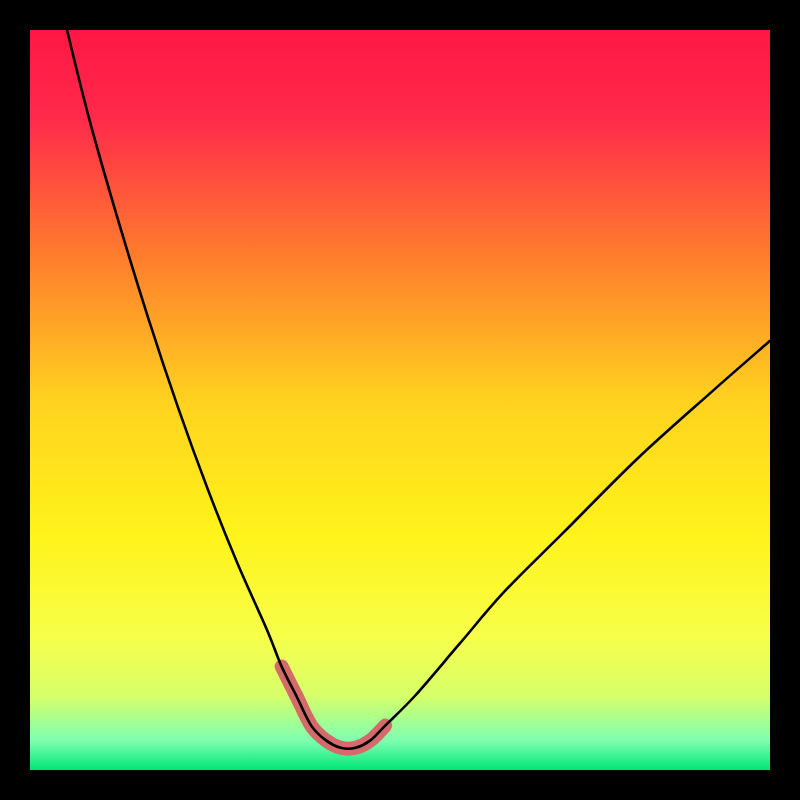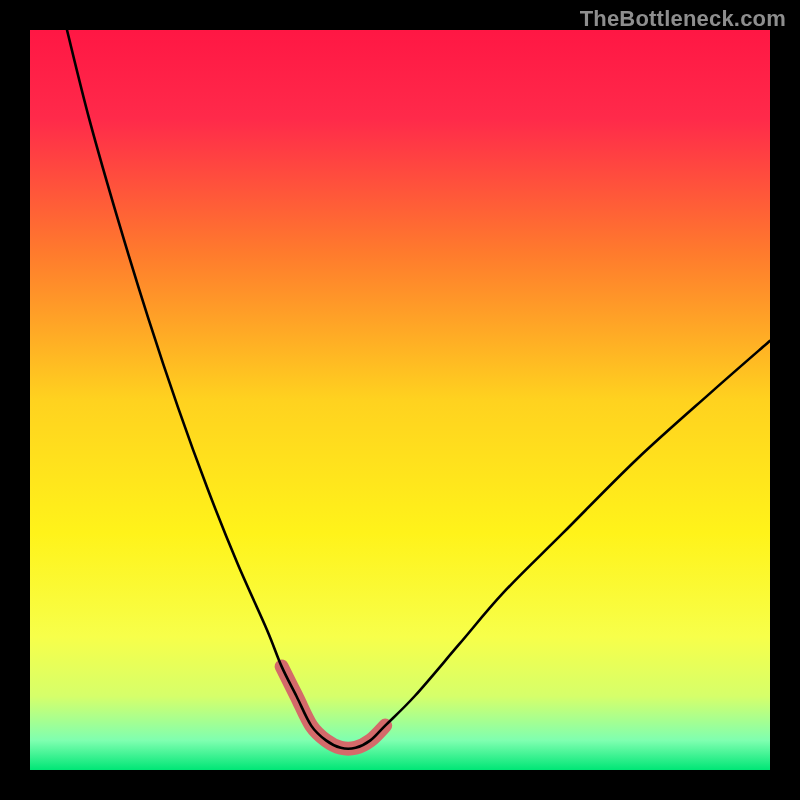--- a/index.html
+++ b/index.html
@@ -31,21 +31,20 @@
   svg {
     position: absolute;
     left: 0;
     top: 0;
   }
 </style>
 </head>
 <body>
 
 <div class="frame">
-  <div class="watermark">TheBottleneck.com</div>
   <svg id="chart-svg" width="800" height="800" viewBox="0 0 800 800">
     <defs>
       <linearGradient id="bg-grad" x1="0" y1="0" x2="0" y2="1">
           <stop offset="0%" stop-color="#ff1744"></stop>
           <stop offset="12%" stop-color="#ff2a4a"></stop>
           <stop offset="30%" stop-color="#ff7a2d"></stop>
           <stop offset="50%" stop-color="#ffd21f"></stop>
           <stop offset="68%" stop-color="#fff31a"></stop>
           <stop offset="82%" stop-color="#f7ff4a"></stop>
           <stop offset="90%" stop-color="#d6ff6a"></stop>

